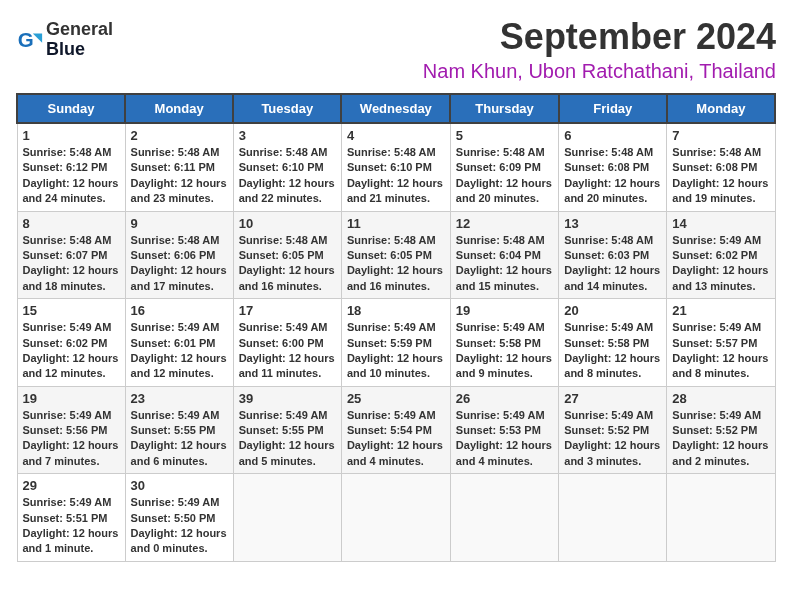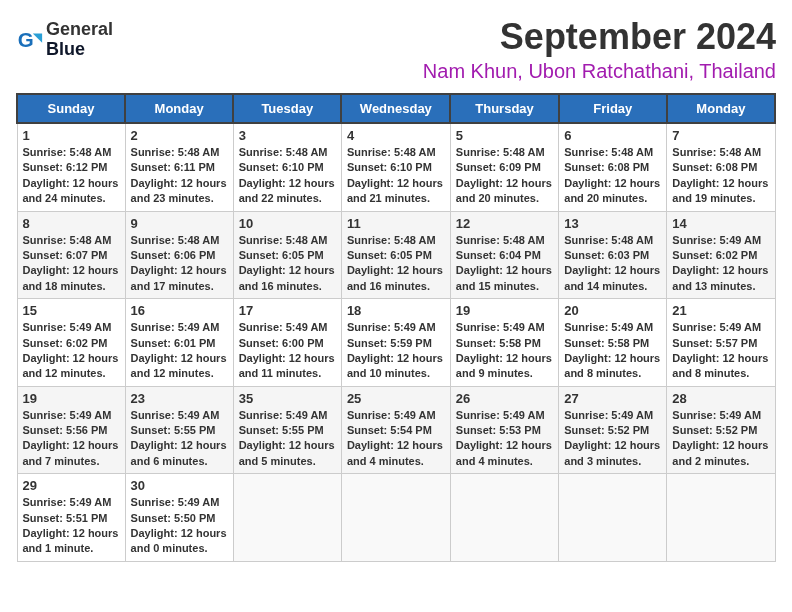--- a/index.html
+++ b/index.html
@@ -284,21 +284,21 @@
 and 7 minutes.</div>
         </td>
         <td>
           <span class="day-number">23</span>
           <div class="day-info" style="white-space: pre-line;">Sunrise: 5:49 AM
 Sunset: 5:55 PM
 Daylight: 12 hours
 and 6 minutes.</div>
         </td>
         <td>
-          <span class="day-number">35</span>
+          <span class="day-number">39</span>
           <div class="day-info" style="white-space: pre-line;">Sunrise: 5:49 AM
 Sunset: 5:55 PM
 Daylight: 12 hours
 and 5 minutes.</div>
         </td>
         <td>
           <span class="day-number">25</span>
           <div class="day-info" style="white-space: pre-line;">Sunrise: 5:49 AM
 Sunset: 5:54 PM
 Daylight: 12 hours

